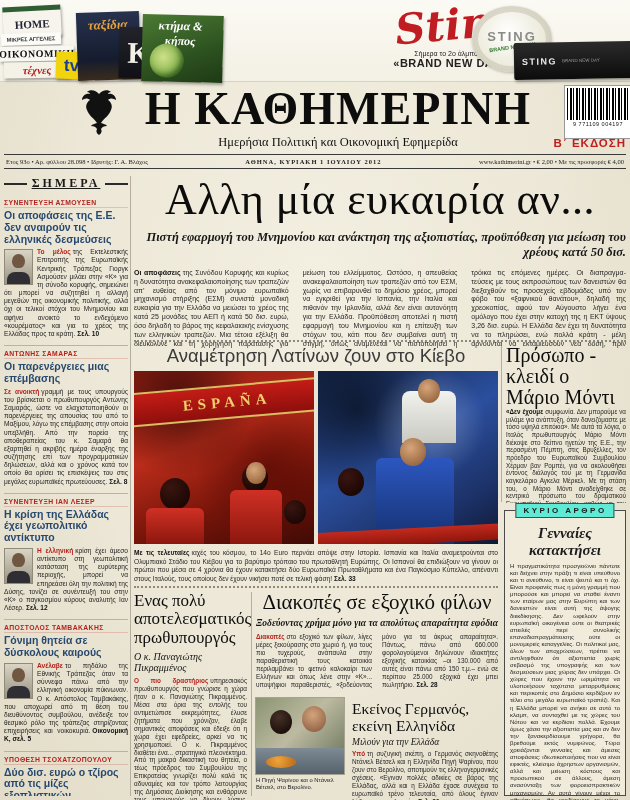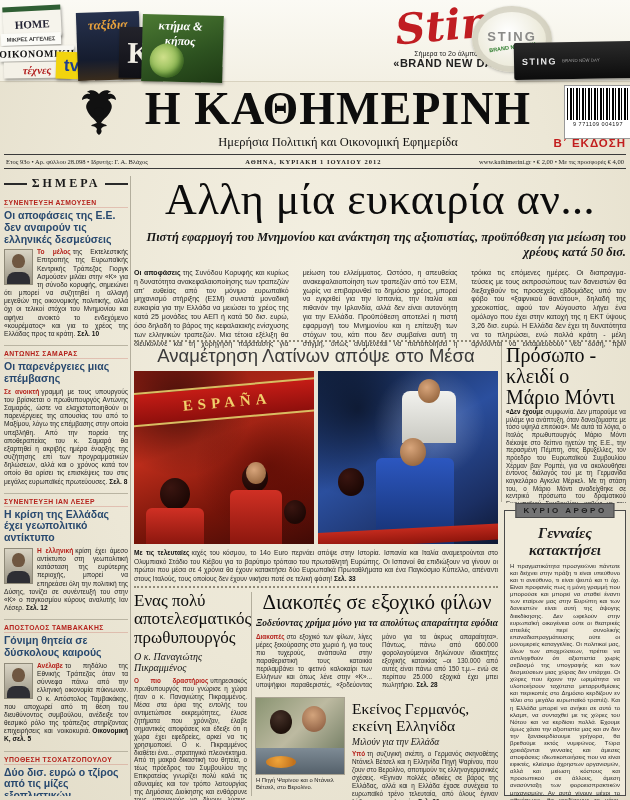--- a/index.html
+++ b/index.html
@@ -40,21 +40,21 @@
   .barcode-box{left:564px;top:3px;width:62px;height:48px;background:#fff;border:1px solid #999;padding:2px;}
   .bars{height:32px;background:repeating-linear-gradient(90deg,#000 0 1px,#fff 1px 3px,#000 3px 5px,#fff 5px 6px);}
   .bar-num{font:400 5.5px "Liberation Sans",sans-serif;text-align:center;color:#111;margin-top:1px;letter-spacing:.5px;}
   .edition{left:546px;top:55px;width:80px;text-align:right;font:700 11.5px "Liberation Sans",sans-serif;color:#c21d1d;letter-spacing:1px;}
   .dateline{left:4px;top:72px;width:622px;height:15px;border-top:1px solid #3a3a3a;border-bottom:1px solid #3a3a3a;
             display:flex;align-items:center;justify-content:space-between;font:400 6.5px "Liberation Serif",serif;color:#222;padding:0 2px;box-sizing:border-box;}
   .dateline .mid{letter-spacing:1px;font-weight:600;}
 
   
   .sidebar{left:4px;top:176px;width:124px;height:620px;overflow:hidden;}
-  .simera{display:flex;align-items:center;gap:5px;margin-bottom:8px;}
+  .simera{display:flex;align-items:center;gap:5px;margin-bottom:8px;text-decoration:underline;}
   .simera .ln{flex:1;height:2px;background:#2a2a2a;}
   .simera .tx{font:600 12px "Liberation Serif",serif;letter-spacing:3px;color:#1a1a1a;}
   .s-item{margin-bottom:7px;overflow:hidden;}
   .s-item + .s-item{border-top:1px solid #b9b4a2;padding-top:4px;}
   .s-label{font:700 6.8px "Liberation Sans",sans-serif;color:#b5231d;letter-spacing:.4px;margin-bottom:2px;border-bottom:1px solid #b5231d33;padding-bottom:1px;}
   .s-head{font:700 10.5px "Liberation Sans",sans-serif;color:#28496f;line-height:1.12;margin-bottom:3px;}
   .s-body{font:400 6.6px "Liberation Sans",sans-serif;color:#222;line-height:1.24;text-align:justify;}
   .lead-in{font-weight:700;color:#b5231d;padding-right:2px;}
   .lead-in.dark{color:#111;}
   .pgref{font-weight:700;color:#111;padding-left:2px;}
@@ -98,21 +98,21 @@
   .euro-cap{left:134px;top:549px;width:364px;font:400 6.6px "Liberation Sans",sans-serif;line-height:1.3;text-align:justify;color:#1f1f1f;}
 
   
   .monti{left:506px;top:345px;width:120px;}
   .monti-h{font:400 20px "Liberation Serif",serif;color:#0d0d0d;text-align:left;line-height:1.05;}
   .monti-deck{font:italic 400 10px "Liberation Serif",serif;text-align:center;margin:5px 0 4px;color:#161616;}
   .monti-body{font:400 6.3px "Liberation Sans",sans-serif;line-height:1.22;text-align:justify;color:#1f1f1f;height:95px;overflow:hidden;}
 
   
   .editorial{left:504px;top:510px;width:122px;height:286px;border:1px solid #4a4a4a;background:#f0ebdb;box-sizing:border-box;padding:12px 5px 4px;}
-  .ed-tab{position:absolute;left:50%;top:-8px;transform:translateX(-50%);background:#737373;border:1px solid #4a4a4a;padding:2px 7px;font:700 8px "Liberation Sans",sans-serif;letter-spacing:2.5px;white-space:nowrap;}
+  .ed-tab{position:absolute;left:50%;top:-8px;transform:translateX(-50%);background:#5eead4;border:1px solid #4a4a4a;padding:2px 7px;font:700 8px "Liberation Sans",sans-serif;letter-spacing:2.5px;white-space:nowrap;}
   .ed-h{font:italic 600 15px "Liberation Serif",serif;text-align:center;margin:2px 0 4px;}
   .ed-body{font:400 6px "Liberation Sans",sans-serif;line-height:1.18;text-align:justify;color:#1f1f1f;height:238px;overflow:hidden;}
 
   
   .pik{left:134px;top:592px;width:113px;}
   .pik-h{font:400 17px "Liberation Serif",serif;line-height:1.08;color:#0d0d0d;}
   .pik-deck{font:italic 400 10px "Liberation Serif",serif;margin:4px 0 4px;color:#161616;}
   .pik-body{font:400 6.4px "Liberation Sans",sans-serif;line-height:1.24;text-align:justify;color:#1f1f1f;height:128px;overflow:hidden;}
 
   .vac{left:256px;top:590px;width:242px;}
@@ -254,21 +254,21 @@
     <div class="lead-deck">Πιστή εφαρμογή του Μνημονίου και ανάκτηση της αξιοπιστίας, προϋπόθεση για μείωση του χρέους κατά 50 δισ.</div>
     <div class="lead-cols">
       <span class="lead-in dark">Οι αποφάσεις</span><span>της Συνόδου Κορυφής και κυρίως η δυνατότητα ανακεφαλαιοποίησης των τραπεζών απ’ ευθείας από τον μόνιμο ευρωπαϊκό μηχανισμό στήριξης (ΕΣΜ) συνιστά μοναδική ευκαιρία για την Ελλάδα να μειώσει το χρέος της κατά 25 μονάδες του ΑΕΠ ή κατά 50 δισ. ευρώ, όσο δηλαδή το βάρος της κεφαλαιακής ενίσχυσης των ελληνικών τραπεζών. Μια τέτοια εξέλιξη θα διευκόλυνε και τη χορήγηση παράτασης για μείωση του ελλείμματος.</span>
       <span>Ωστόσο, η απευθείας ανακεφαλαιοποίηση των τραπεζών από τον ΕΣΜ, χωρίς να επιβαρυνθεί το δημόσιο χρέος, μπορεί να εγκριθεί για την Ισπανία, την Ιταλία και πιθανόν την Ιρλανδία, αλλά δεν είναι αυτονόητη για την Ελλάδα. Προϋπόθεση αποτελεί η πιστή εφαρμογή του Μνημονίου και η επίτευξη των στόχων του, κάτι που δεν συμβαίνει αυτή τη στιγμή, όπως αναμένεται να πιστοποιήσει η τρόικα τις επόμενες ημέρες. Οι διαπραγμα-</span>
       <span>τεύσεις με τους εκπροσώπους των δανειστών θα διεξαχθούν τις προσεχείς εβδομάδες υπό τον φόβο του «ξαφνικού θανάτου», δηλαδή της χρεοκοπίας, αφού τον Αύγουστο λήγει ένα ομόλογο που έχει στην κατοχή της η ΕΚΤ ύψους 3,26 δισ. ευρώ. Η Ελλάδα δεν έχει τη δυνατότητα να το πληρώσει, ενώ πολλά κράτη - μέλη αρνούνται να εκταμιεύσουν νέα δόση, πριν ολοκληρωθεί η επικαιροποίηση του Μνημονίου. Σελ. 4</span>
     </div>
   </div>
 
   <div class="abs dotted" style="left:134px;top:340px;width:492px;"></div>
 
-  <div class="abs euro-h">Αναμέτρηση Λατίνων απόψε στο Μέσα</div>
+  <div class="abs euro-h">Αναμέτρηση Λατίνων ζουν στο Κίεβο</div>
   <div class="abs photo">
     <div class="ph ph-left">
       <div class="scarf">
         <span class="scarf-tx">ESPAÑA</span>
       </div>
       <span class="sil" style="left:26px;bottom:34px;width:30px;height:32px;"></span>
       <span class="jersey" style="left:12px;bottom:0;width:58px;height:36px;"></span>
       <span class="sil" style="left:108px;bottom:52px;width:26px;height:28px;"></span>
       <span class="jersey" style="left:96px;bottom:0;width:52px;height:54px;"></span>
       <span class="skin" style="left:112px;bottom:60px;width:20px;height:22px;"></span>

